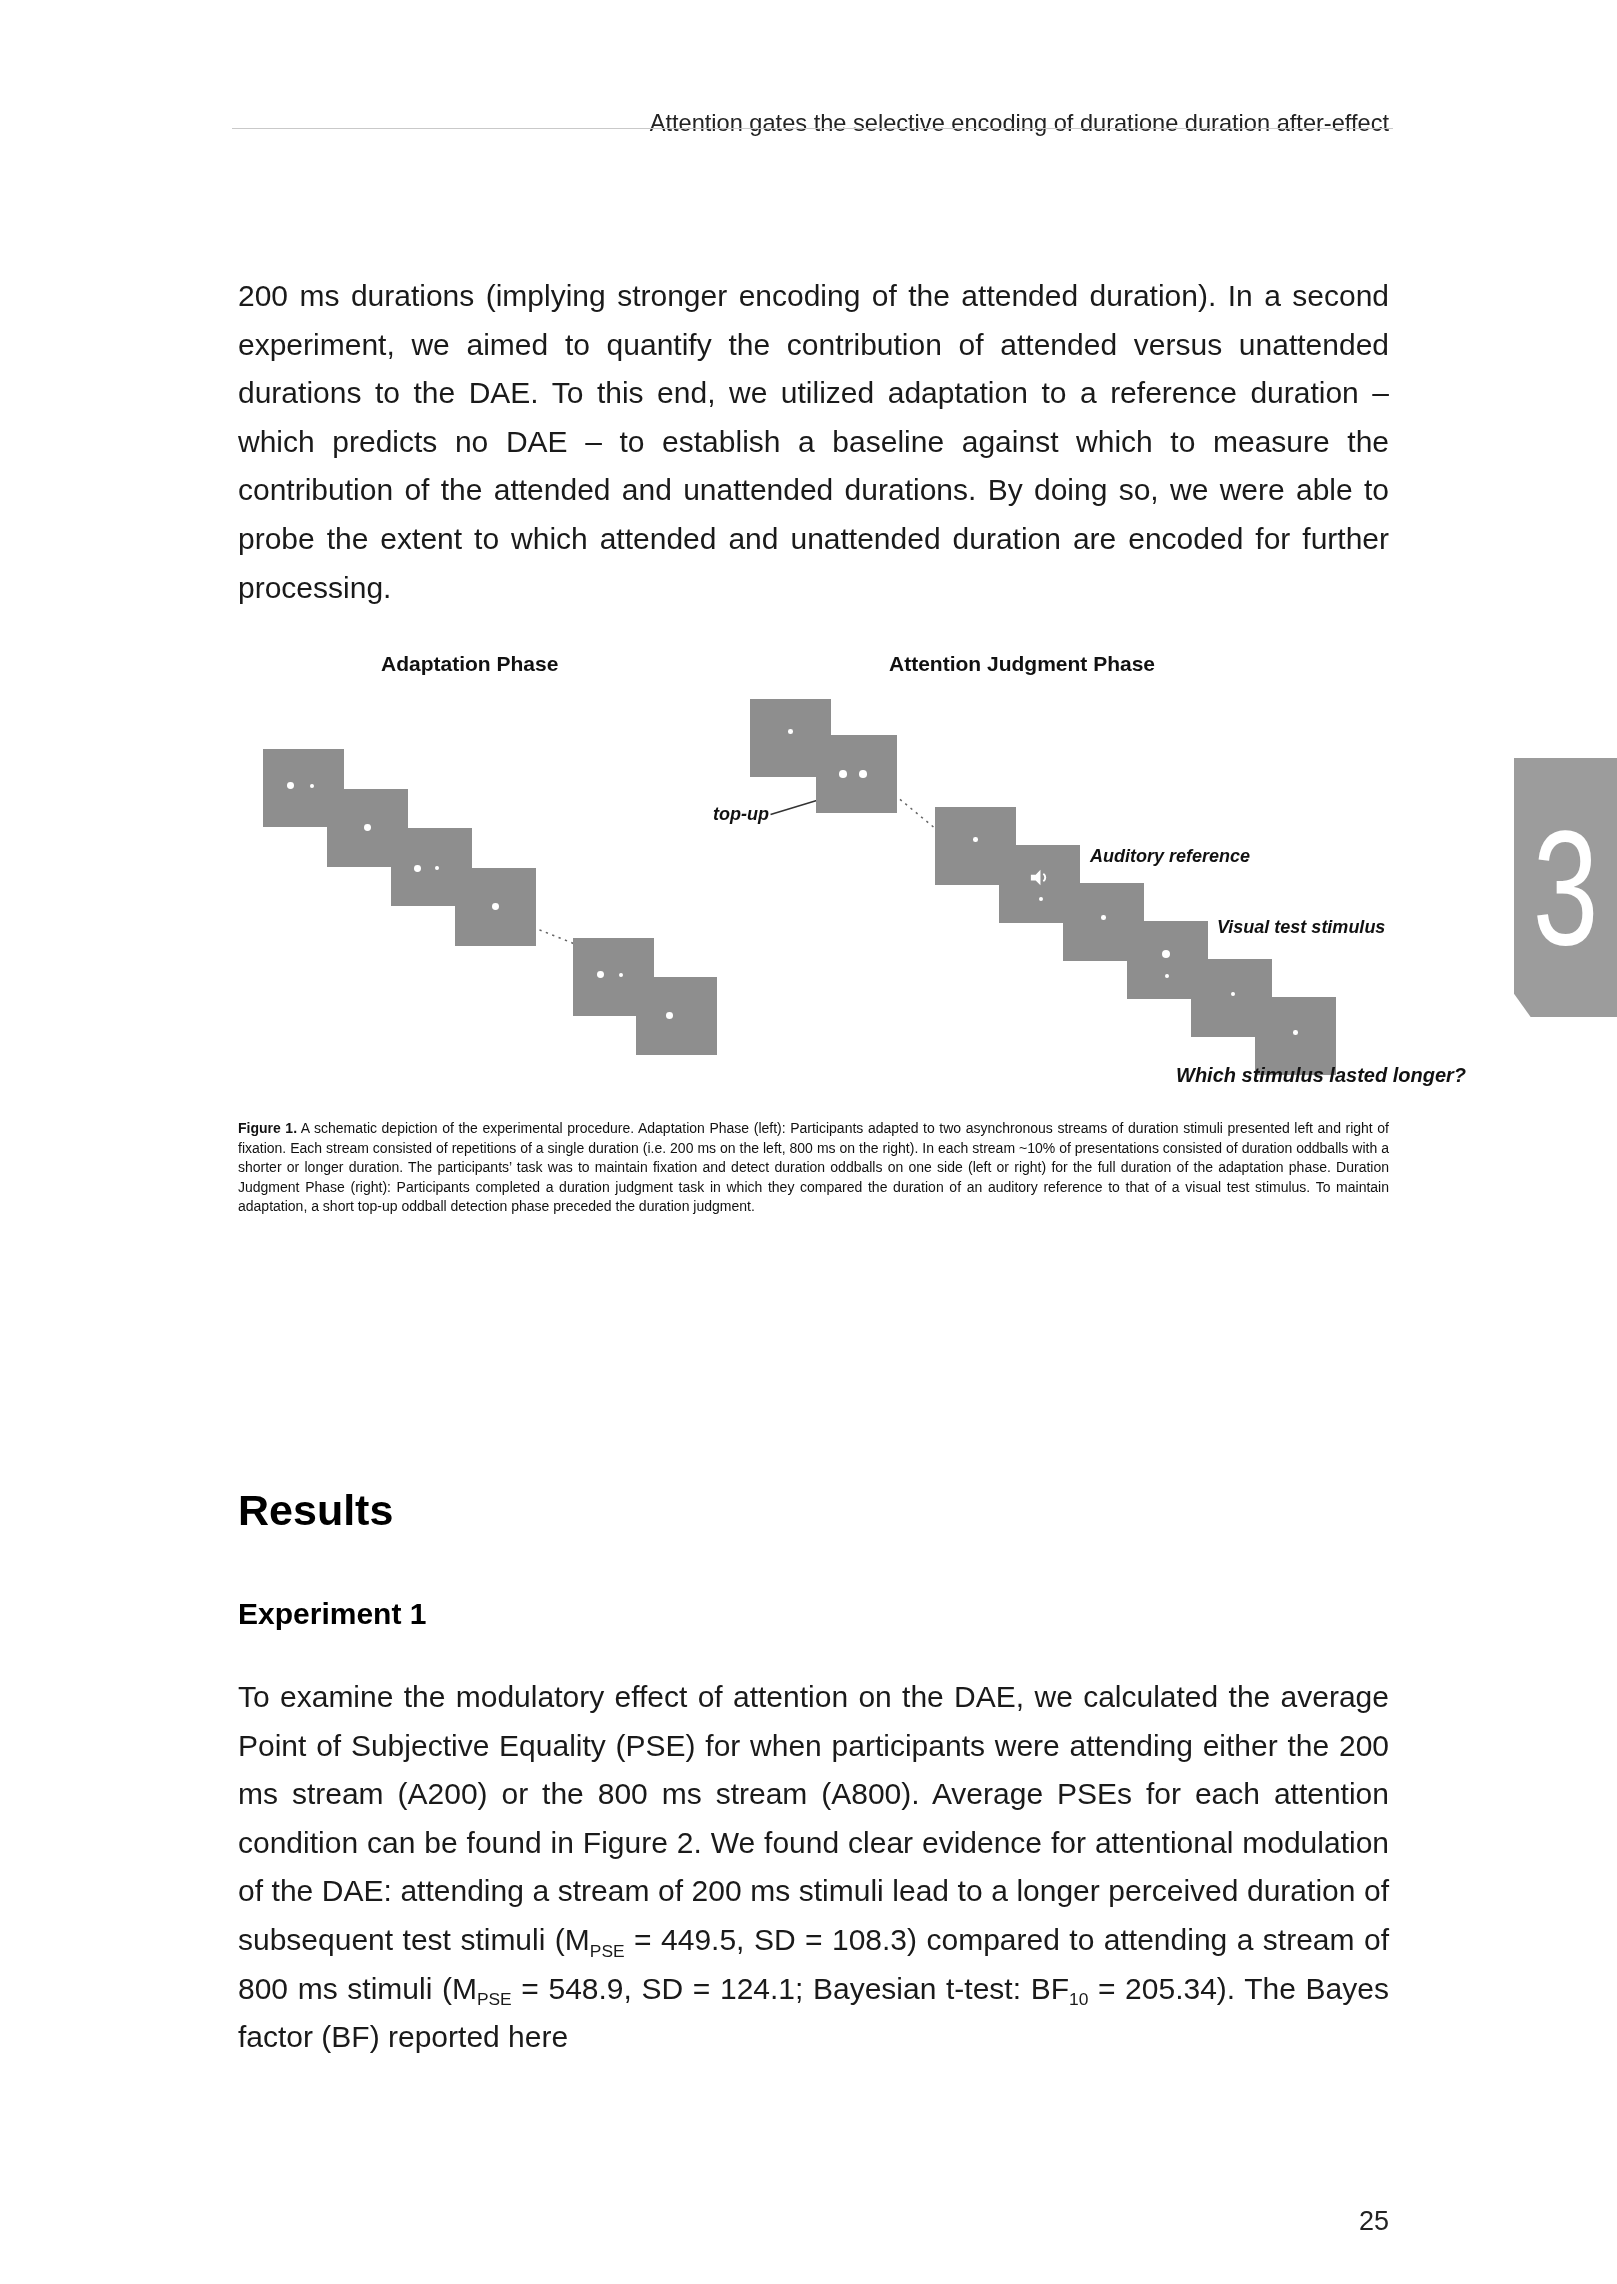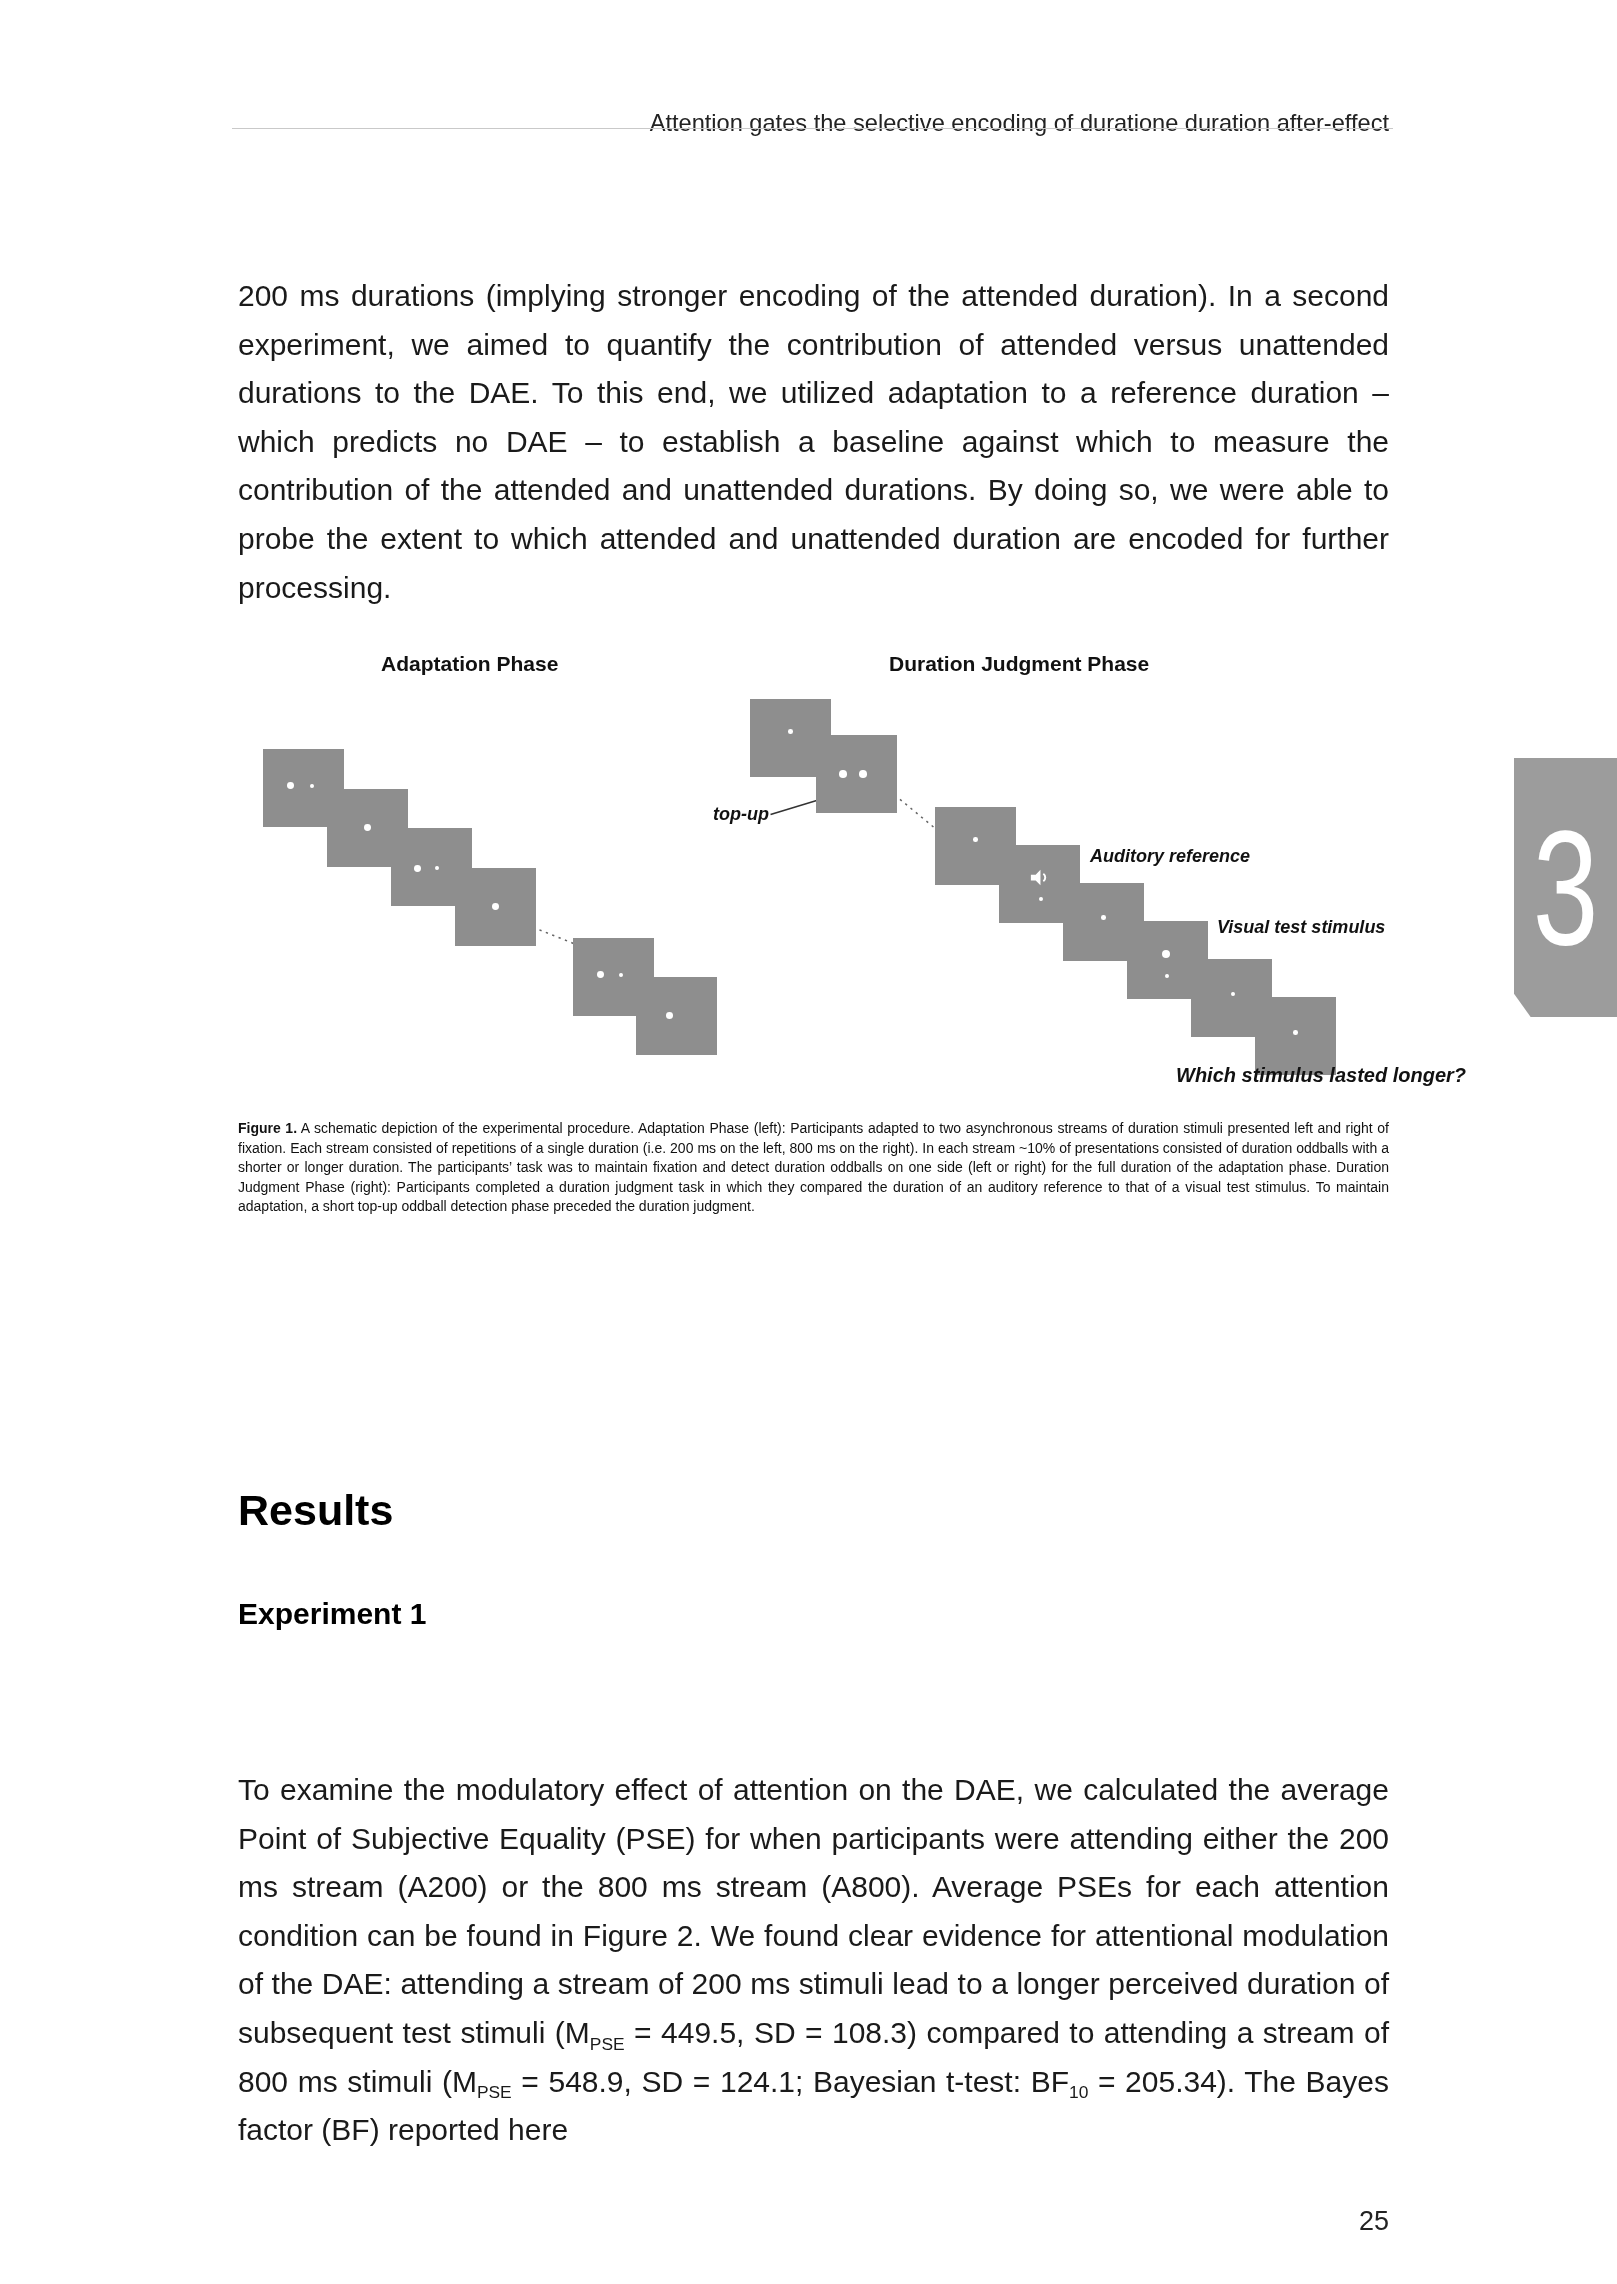--- a/index.html
+++ b/index.html
@@ -22,21 +22,21 @@
     border-top: 1.5px solid #c9c9c9;
   }
 
   
   .body-par {
     left: 238px; width: 1151px;
     font-size: 30px; line-height: 1.62;
     text-align: justify;
   }
   .intro-par { top: 242px; }
-  .results-par { top: 1736px; margin-top: 30px; }
+  .results-par { top: 1643px; margin-top: 30px; }
 
   .subscript {
     font-size: 0.58em;
     position: relative; top: 0.38em;
   }
 
   
   .figure-area { left: 0; top: 647px; width: 1499px; height: 476px; }
   .fig-label {
     position: absolute;
@@ -109,21 +109,21 @@
 
 <div class="abs figure-area">
 
   <svg class="fig-lines" width="1618" height="476" viewBox="0 0 2125 625">
     <line x1="650" y1="348" x2="760" y2="392" stroke="#666" stroke-width="2" stroke-dasharray="3 6"></line>
     <line x1="1182" y1="200" x2="1228" y2="238" stroke="#666" stroke-width="2" stroke-dasharray="3 6"></line>
     <line x1="1012" y1="220" x2="1078" y2="200" stroke="#333" stroke-width="2"></line>
   </svg>
 
   <div class="fig-label" style="left:381px; top:4.6px;">Adaptation Phase</div>
-  <div class="fig-label" style="left:889px; top:4.6px;">Duration Judgment Phase</div>
+  <div class="fig-label" style="left:889px; top:4.6px;">Attention Judgment Phase</div>
 
   <div class="frame" style="left:263px; top:102px;">
     <span class="dot" style="width:6.9px;height:6.9px;left:24px;top:33px;"></span>
     <span class="dot" style="width:3.8px;height:3.8px;left:47px;top:35px;"></span>
   </div>
   <div class="frame" style="left:327px; top:142px;">
     <span class="dot" style="width:6.9px;height:6.9px;left:37px;top:35px;"></span>
   </div>
   <div class="frame" style="left:391px; top:181px;">
     <span class="dot" style="width:6.9px;height:6.9px;left:23px;top:37px;"></span>

